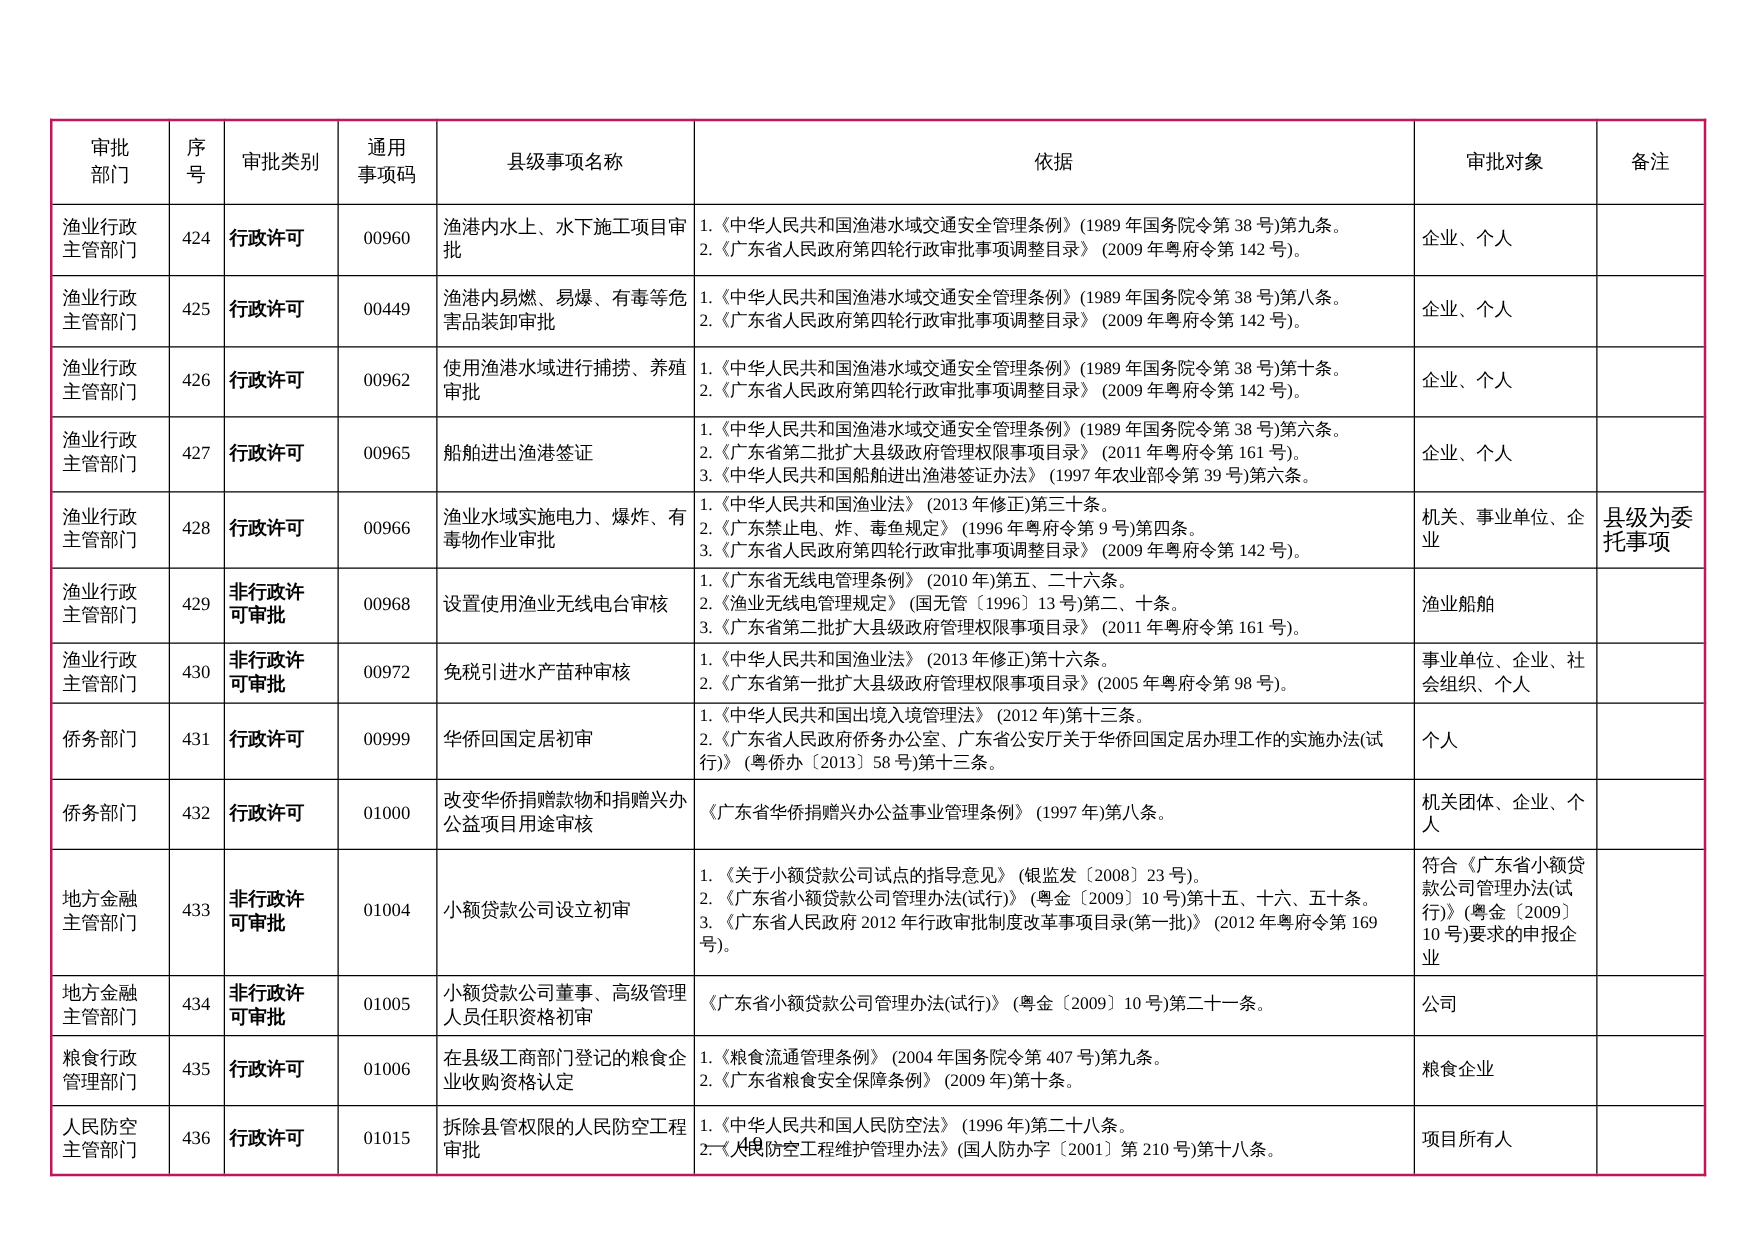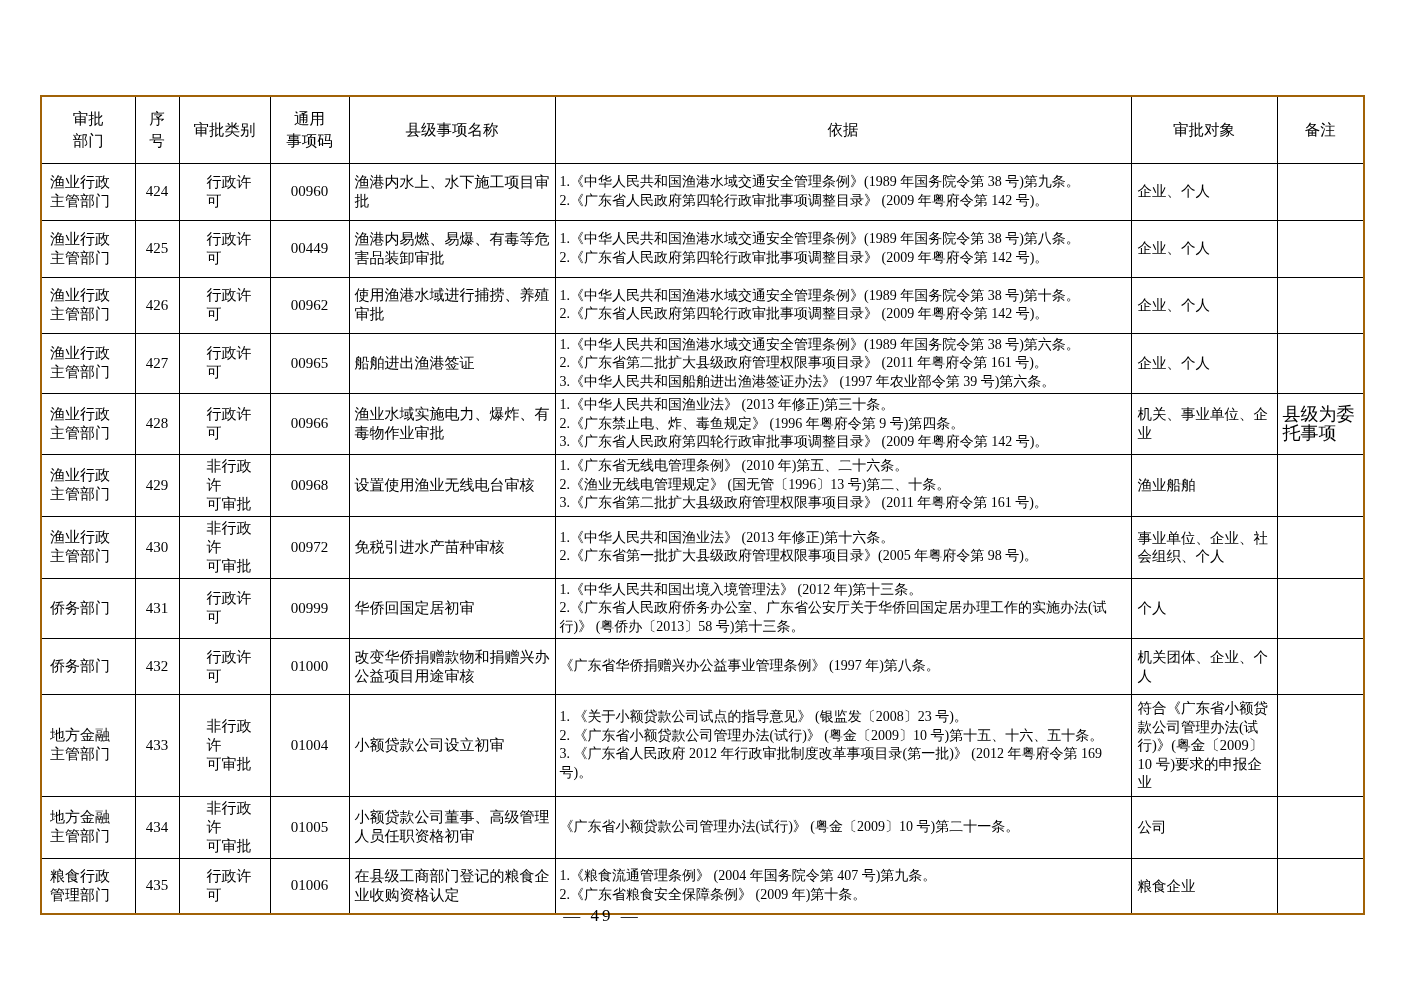--- a/index.html
+++ b/index.html
@@ -4,32 +4,32 @@
 <style>
   html,body{margin:0;padding:0;}
   body{
     width:1403px;height:992px;background:#ffffff;position:relative;
     font-family:"Liberation Serif","DejaVu Serif",serif;color:#000;
     overflow:hidden;
   }
   table.approval{
     position:absolute;left:40px;top:95px;width:1323px;
     border-collapse:collapse;table-layout:fixed;
-    border:2px solid #a16207;
+    border:2px solid #be185d;
   }
   th,td{
     border:1px solid #000;vertical-align:middle;
     font-weight:normal;box-sizing:border-box;
   }
   thead tr{height:67px;}
   th{font-size:15.5px;line-height:22px;text-align:center;white-space:pre-line;padding:2px 3px;}
   td{font-size:15px;line-height:19px;padding:2px 6px;}
   td.c-dept{white-space:pre-line;padding-left:8px;}
   td.c-seq{text-align:center;padding:14px 2px;}
-  td.c-cat{white-space:pre-line;padding-left:27px;}
+  td.c-cat{white-space:pre-line;padding-left:4px;font-weight:bold;}
   td.c-code{text-align:center;padding:2px 14px;}
   td.c-name{padding:2px 5px;}
   td.c-basis{font-size:14px;line-height:18.5px;padding:2px 4px;}
   td.c-target{font-size:14.5px;line-height:18.5px;padding:4px 6px;}
   td.c-remark{font-size:18px;line-height:18.5px;padding:2px 5px;}
   .basis-item{margin:0;}
   tbody tr:nth-child(1){height:57px;}
   tbody tr:nth-child(2){height:57px;}
   tbody tr:nth-child(3){height:56px;}
   tbody tr:nth-child(4){height:56px;}
@@ -242,16 +242,30 @@
         <td class="c-cat">行政许可</td>
         <td class="c-code">01006</td>
         <td class="c-name">在县级工商部门登记的粮食企业收购资格认定</td>
         <td class="c-basis">
           <div class="basis-item">1.《粮食流通管理条例》 (2004 年国务院令第 407 号)第九条。</div>
           <div class="basis-item">2.《广东省粮食安全保障条例》 (2009 年)第十条。</div>
         </td>
         <td class="c-target">粮食企业</td>
         <td class="c-remark"></td>
       </tr>
+      <tr>
+        <td class="c-dept">人民防空
+主管部门</td>
+        <td class="c-seq">436</td>
+        <td class="c-cat">行政许可</td>
+        <td class="c-code">01015</td>
+        <td class="c-name">拆除县管权限的人民防空工程审批</td>
+        <td class="c-basis">
+          <div class="basis-item">1.《中华人民共和国人民防空法》 (1996 年)第二十八条。</div>
+          <div class="basis-item">2.《人民防空工程维护管理办法》(国人防办字〔2001〕第 210 号)第十八条。</div>
+        </td>
+        <td class="c-target">项目所有人</td>
+        <td class="c-remark"></td>
+      </tr>
     </tbody>
 </table>
 
 <div class="page-footer">— 49 —</div>
 
 </body></html>

